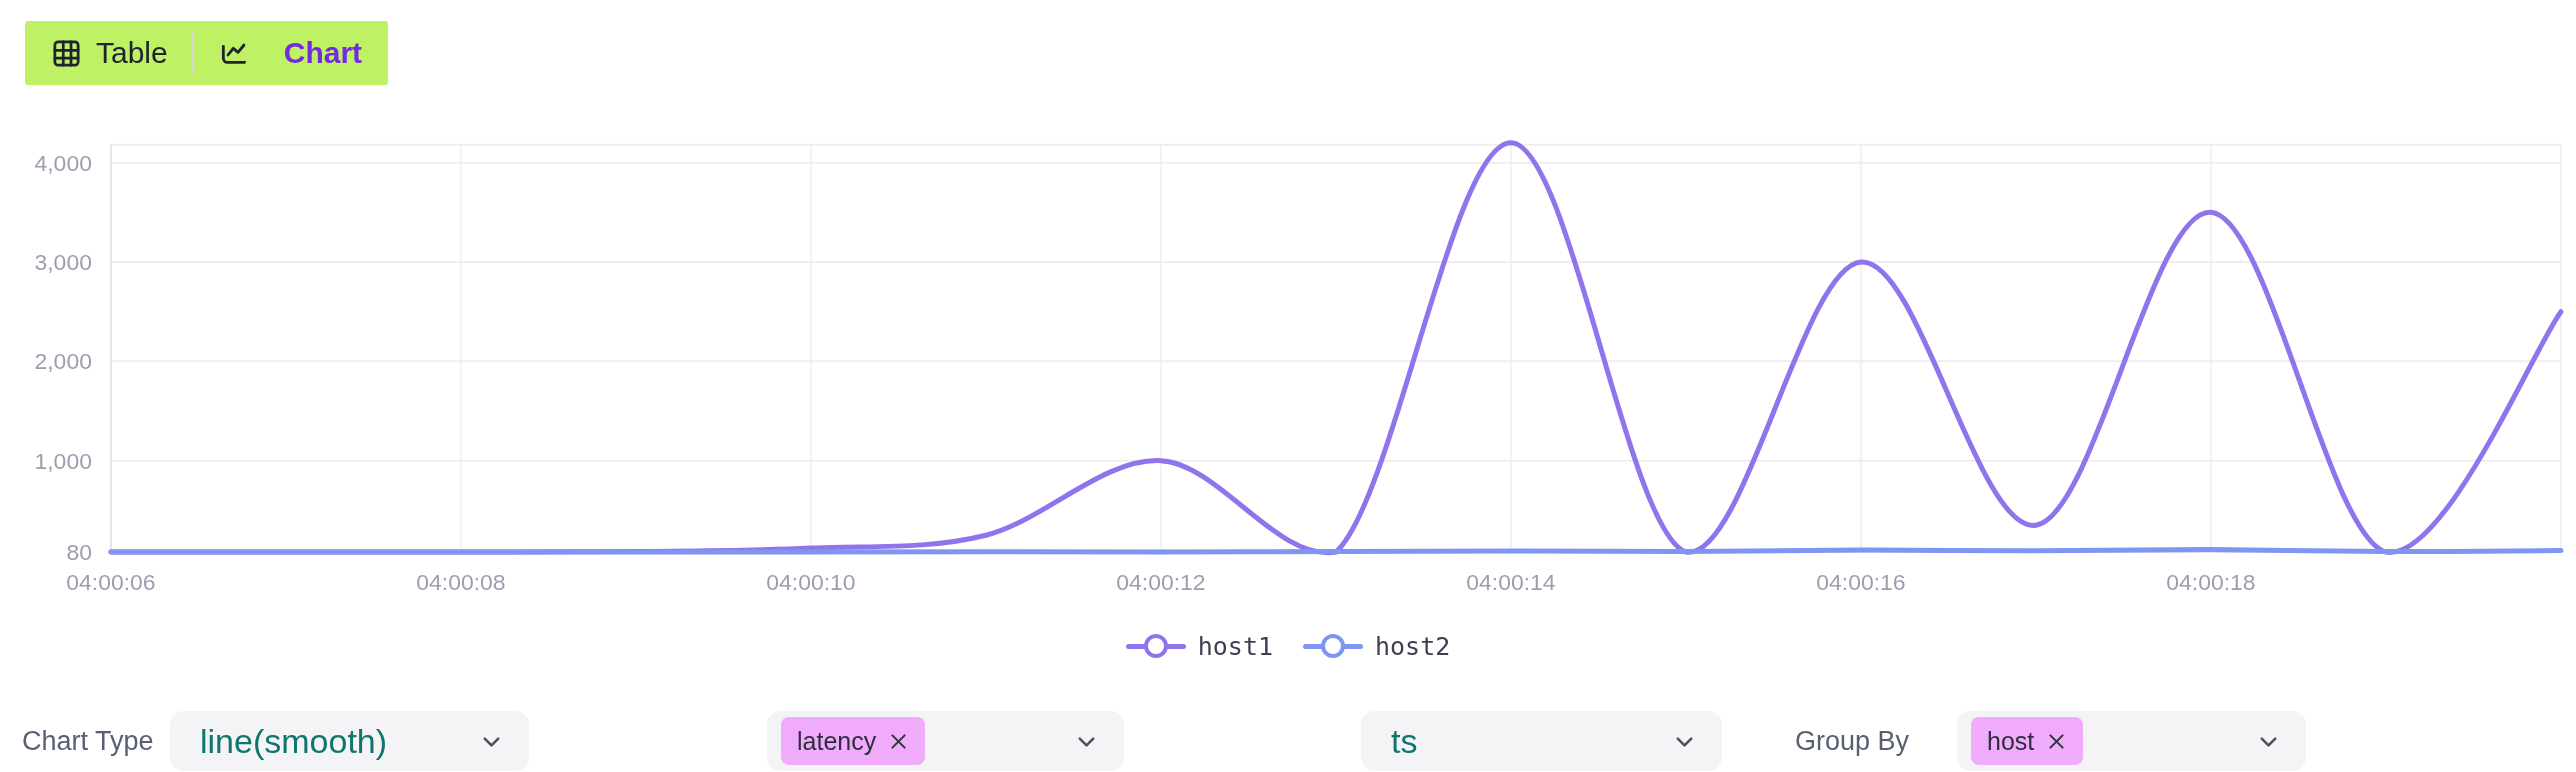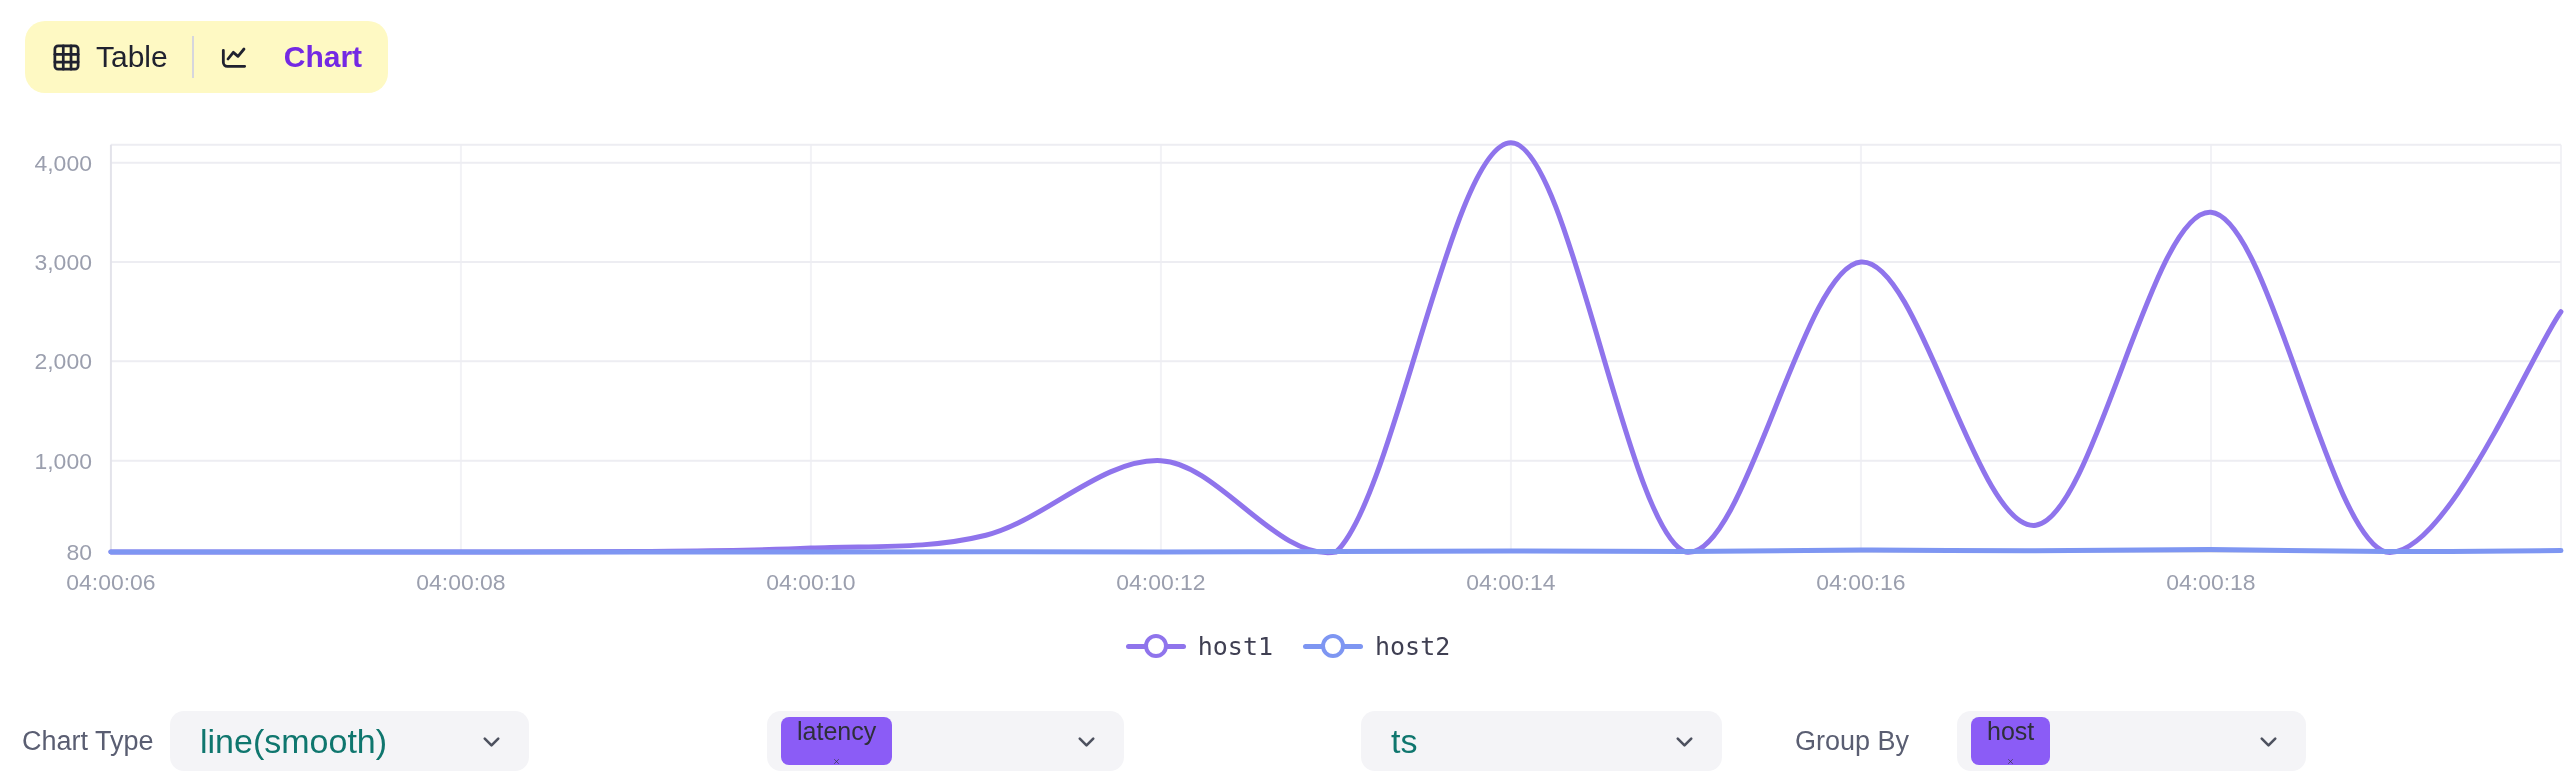--- a/index.html
+++ b/index.html
@@ -1,22 +1,22 @@
 <!DOCTYPE html>
 <html><head>
 <meta charset="utf-8">
 <style>
   * { margin:0; padding:0; box-sizing:border-box; }
   html,body { width:2576px; height:773px; background:#ffffff; overflow:hidden;
               font-family:"Liberation Sans", sans-serif; }
   .root { position:relative; width:2576px; height:773px; background:#fff; }
 
   
-  .toggle { position:absolute; left:25px; top:21px; height:72px; background:#fef9c3;
-            border-radius:20px; display:flex; align-items:center; padding:0 16px; }
+  .toggle { position:absolute; left:25px; top:21px; height:64px; background:#bef264;
+            border-radius:3px; display:flex; align-items:center; padding:0 16px; }
   .toggle .item { display:flex; align-items:center; gap:14px; padding:0 10px; cursor:pointer; }
   .toggle .item .lbl { font-size:30px; color:#20222f; font-weight:500; }
   .toggle .item.active .lbl { color:#7429e3; font-weight:700;margin-left:20px; }
   .toggle .divider { width:2px; height:42px; background:#d6d6dd; margin:0 14px; }
   .toggle svg { display:block; }
 
   
   .chart-svg { position:absolute; left:0; top:0; }
   .chart-svg text { font-family:"Liberation Sans", sans-serif; font-size:23px; fill:#9b9fae; }
 
@@ -31,22 +31,22 @@
   .legend .txt { font-family:"DejaVu Sans Mono", monospace; font-size:25px; color:#3f3f52; }
 
   
   .ctl-label { position:absolute; top:711px; height:60px; line-height:60px;
                font-size:27px; color:#5a5e72; white-space:nowrap; }
   .select { position:absolute; top:711px; height:60px; background:#f4f4f7; border-radius:14px;
             display:flex; align-items:center; padding-left:14px; cursor:pointer; }
   .select.texty { padding-left:30px; }
   .select .value { font-size:34px; color:#0f766e; }
   .select .chev { position:absolute; right:24px; top:17px; }
-  .chip { display:flex; align-items:center; gap:12px; height:48px; background:#8b5cf6;
-          border-radius:8px; padding:0 16px;flex-direction:column; }
+  .chip { display:flex; align-items:center; gap:12px; height:48px; background:#f0abfc;
+          border-radius:8px; padding:0 16px; }
   .chip .chip-txt { font-size:25px; color:#2e2f3a; }
   .chip svg { display:block; cursor:pointer; }
 </style>
 </head>
 <body>
 
 <div class="root">
 
   <div class="toggle">
     <div class="item">

